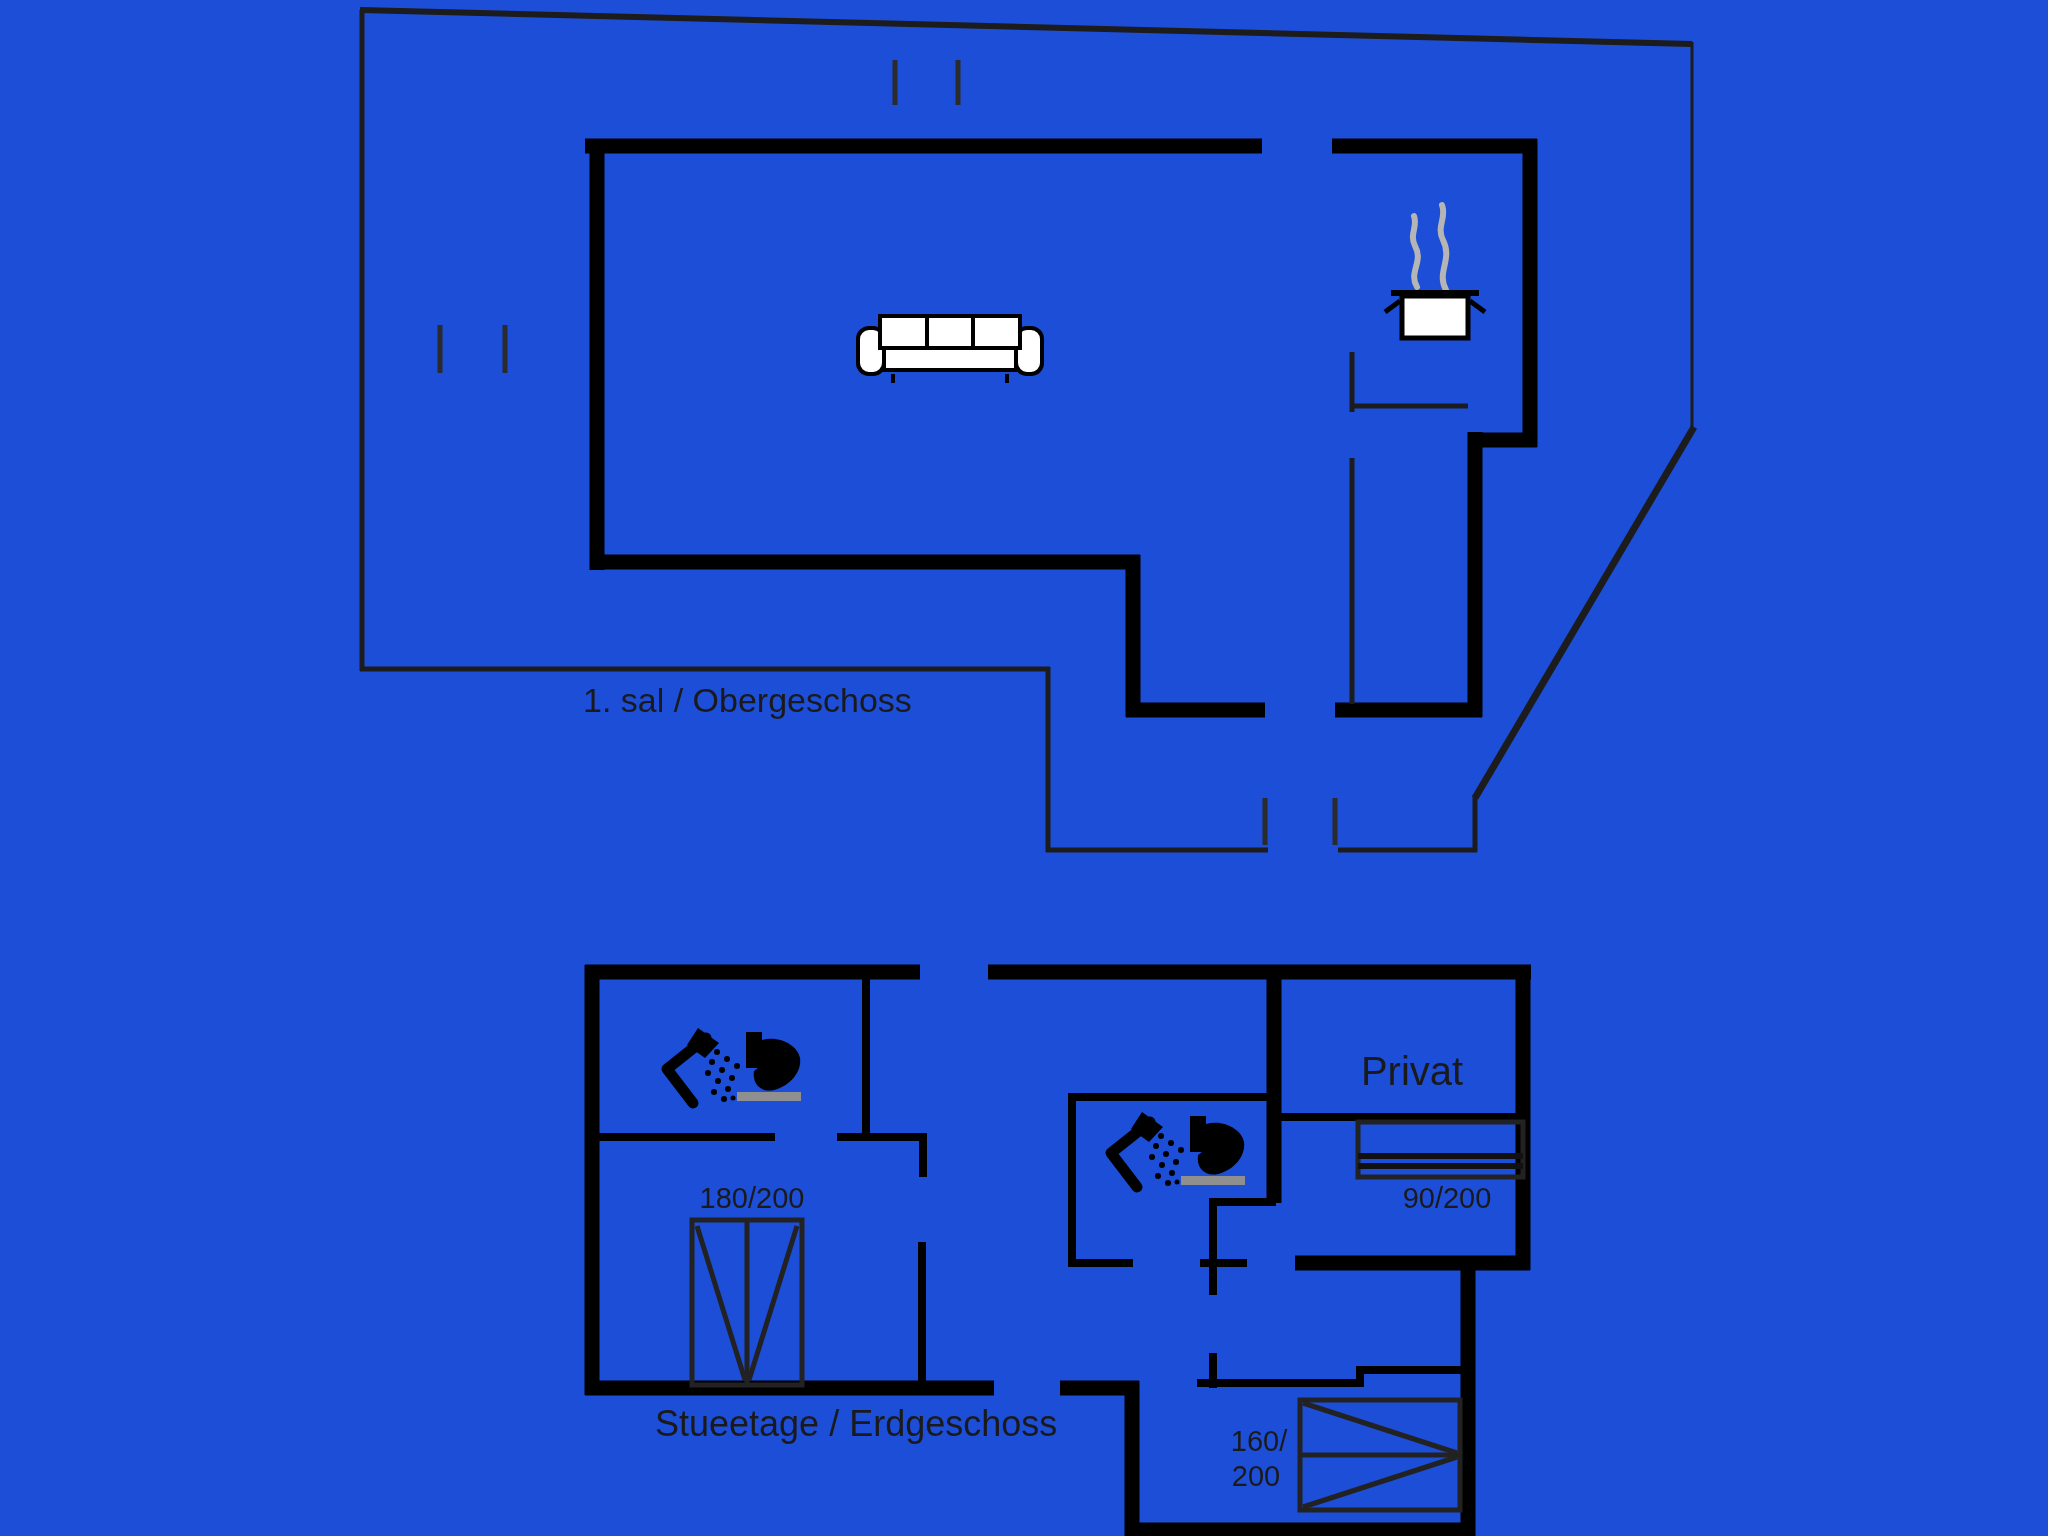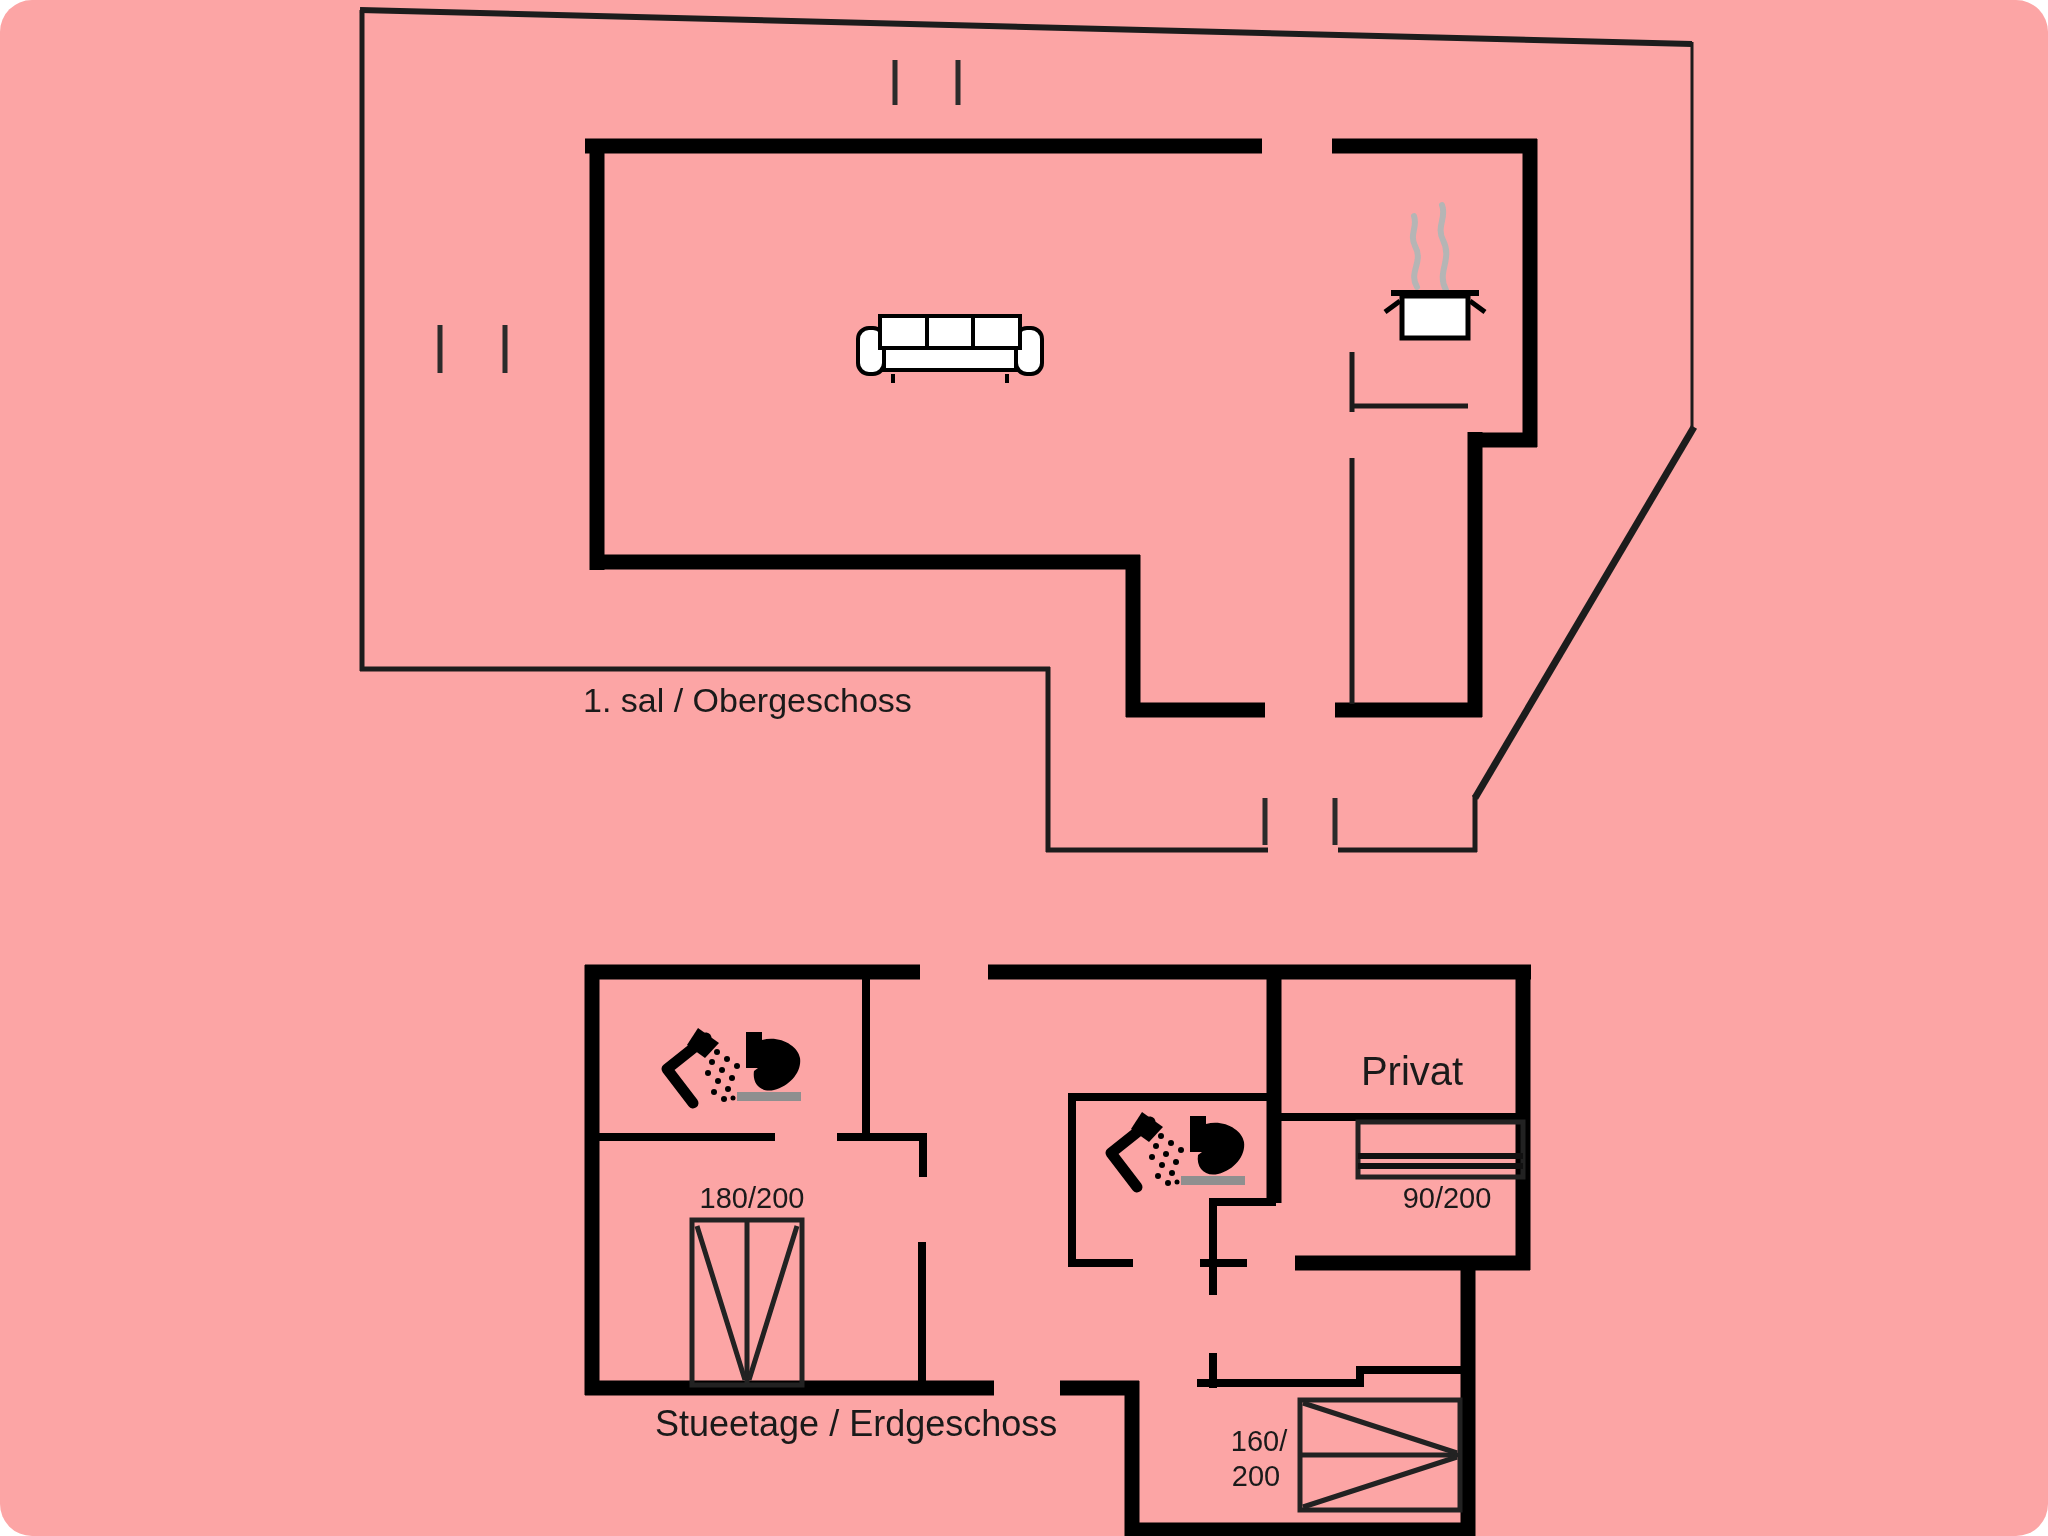--- a/index.html
+++ b/index.html
@@ -5,23 +5,22 @@
   html, body {
     margin: 0;
     padding: 0;
     background: #ffffff;
     font-family: "Liberation Sans", sans-serif;
   }
   .stage {
     position: relative;
     width: 2048px;
     height: 1536px;
-    background: #fca5a5;
+    background: #1d4ed8;
     overflow: hidden;
-    border-radius: 32px;
   }
   svg { display: block; }
   text {
     font-family: "Liberation Sans", "DejaVu Sans", sans-serif;
     fill: #1a1a1a;
   }
   .lbl-floor { font-size: 34px; }
   .lbl-floor2 { font-size: 36px; }
   .lbl-room { font-size: 40px; }
   .lbl-bed { font-size: 29px; }

